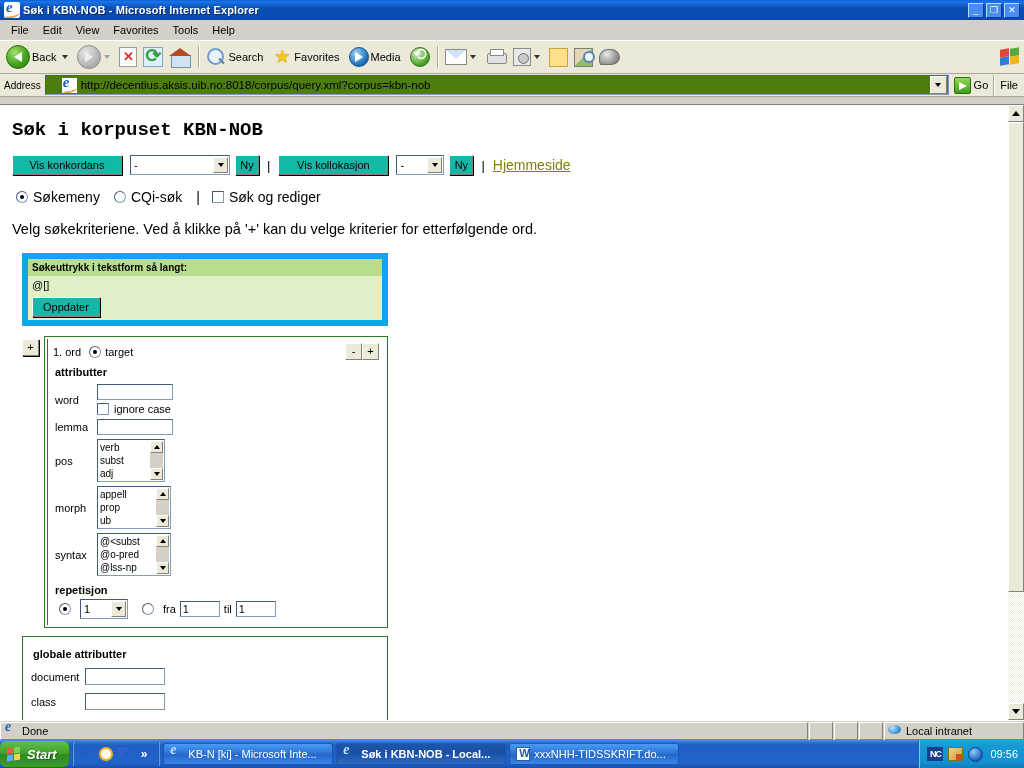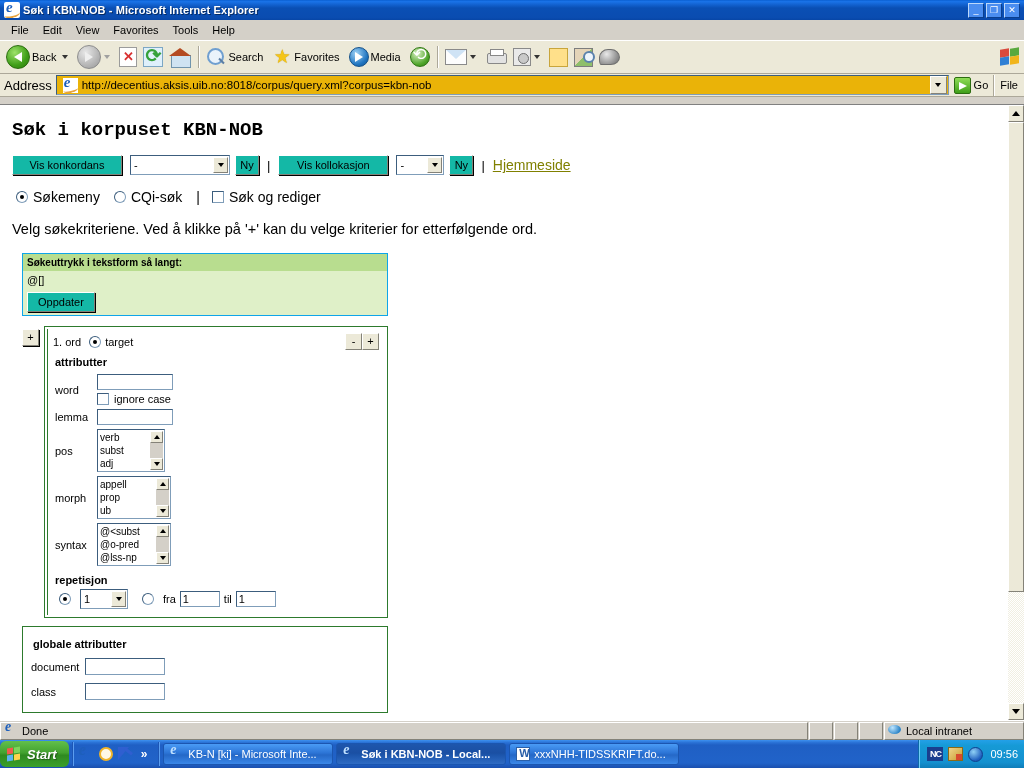--- a/index.html
+++ b/index.html
@@ -95,25 +95,25 @@
   .winflag i{position:absolute;width:9px;height:8px;display:block;}
   .winflag i:nth-child(1){left:3px;top:4px;background:#d94a3d;transform:skewY(-8deg);}
   .winflag i:nth-child(2){left:13px;top:3px;background:#5aa93e;transform:skewY(-8deg);}
   .winflag i:nth-child(3){left:3px;top:12px;background:#2e7fd4;transform:skewY(-8deg);}
   .winflag i:nth-child(4){left:13px;top:11px;background:#f1b51c;transform:skewY(-8deg);}
 
   .addressbar{
     height:23px;background:#ece9d8;display:flex;align-items:center;
     border-bottom:1px solid #aca899;padding-left:4px;
   }
-  .addr-label{font-size:13px;margin-right:4px;color:#000;}
+  .addr-label{font-size:10px;margin-right:4px;color:#000;}
   .addr-field{
-    flex:1;height:20px;background:#eab308;border:1px solid #7f9db9;
+    flex:1;height:20px;background:#4d7c0f;border:1px solid #7f9db9;
     border-top-color:#3c5d7d;border-left-color:#3c5d7d;
-    display:flex;align-items:center;padding-left:6px;position:relative;
+    display:flex;align-items:center;padding-left:16px;position:relative;
   }
   .addr-ie{
     width:15px;height:15px;margin-right:4px;flex:none;position:relative;background:#fff;
   }
   .addr-ie::before{content:"e";position:absolute;left:1px;top:-4px;font-size:15px;font-style:italic;
     font-family:"Liberation Serif",serif;font-weight:bold;color:#1e5fbb;}
   .addr-ie::after{content:"";position:absolute;left:0;top:8px;width:15px;height:5px;
     border-bottom:2px solid #e8a33d;border-radius:50%;transform:rotate(-12deg);}
   .addr-text{font-size:11.5px;color:#000;white-space:nowrap;overflow:hidden;flex:1;}
   .addr-drop{
@@ -165,21 +165,21 @@
   }
   .radio.checked::after{content:"";position:absolute;left:3px;top:3px;width:4px;height:4px;border-radius:50%;background:#000;}
   .chk{
     width:12px;height:12px;background:#fff;border:1px solid #7f9db9;
     border-top-color:#3c5d7d;border-left-color:#3c5d7d;margin-right:5px;flex:none;
   }
   .radiolabel{margin-right:14px;}
 
   p.instruction{font-size:14.5px;margin:16px 0 16px 2px;}
 
-  .greenbox{width:366px;margin-left:12px;background:#e8f4d8;border:1px solid #0ea5e9;}
+  .greenbox{width:366px;margin-left:12px;background:#e8f4d8;border:6px solid #0ea5e9;}
   .gb-head{background:#b8dd8f;font-size:10px;font-weight:bold;padding:3px 4px;color:#000;}
   .gb-val{background:#dff0c8;font-size:11px;padding:3px 4px;font-family:"Liberation Sans",sans-serif;}
   .gb-btnrow{background:#dff0c8;padding:3px 4px;}
   .gb-btnrow .w-btn{display:inline-flex;font-size:11px;padding:2px 10px;}
 
   .formbox{margin-left:12px;margin-top:10px;width:366px;display:flex;align-items:flex-start;}
   .plus-col{width:22px;padding-top:3px;}
   .sq-btn{
     width:17px;height:17px;background:#ece9d8;border:1px solid #fff;
     border-right-color:#848278;border-bottom-color:#848278;box-shadow:1px 1px 0 #000;

